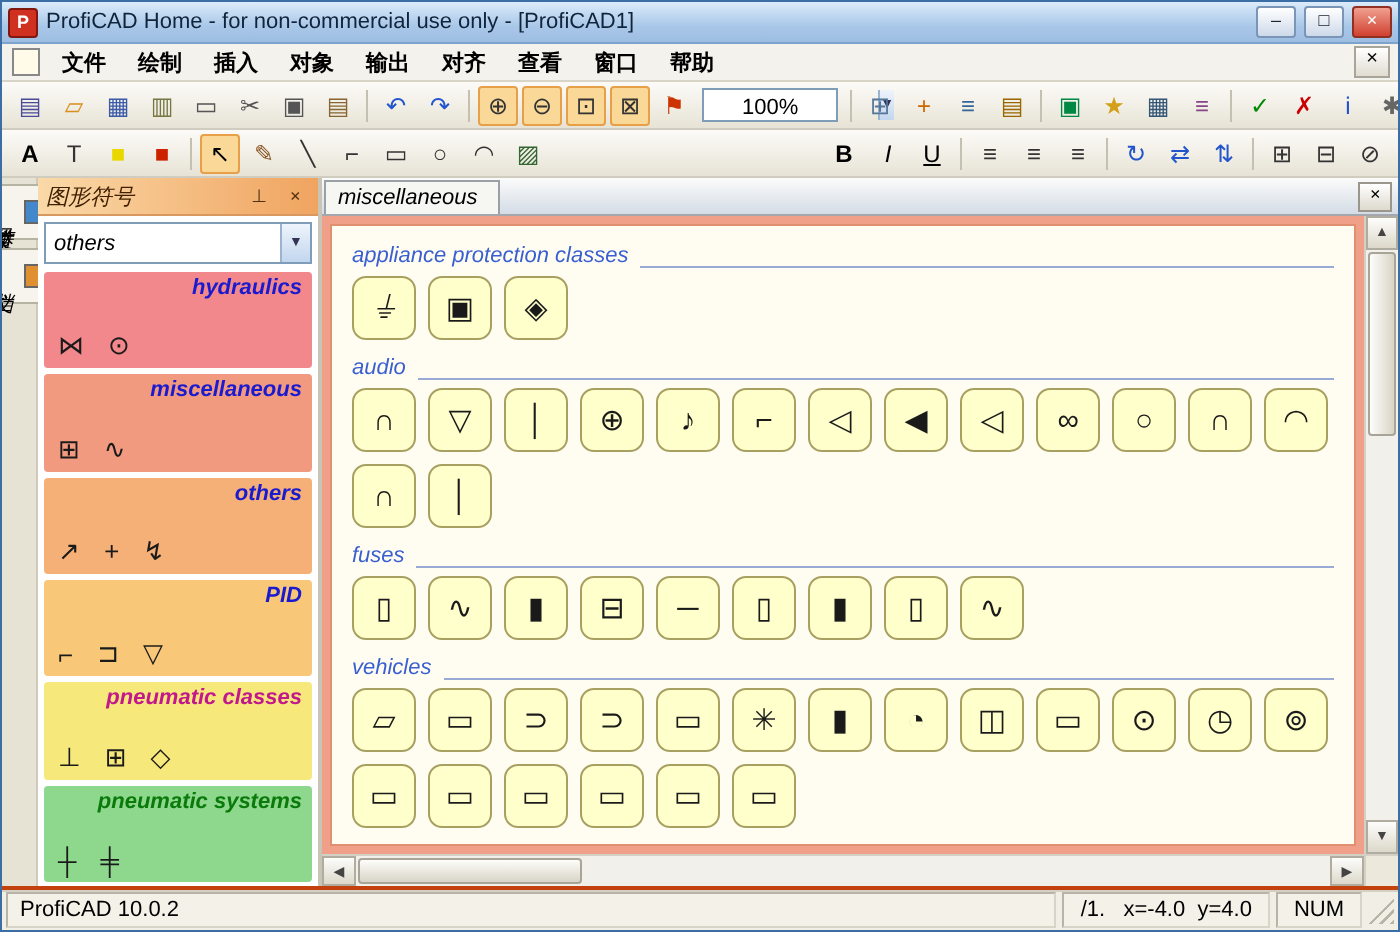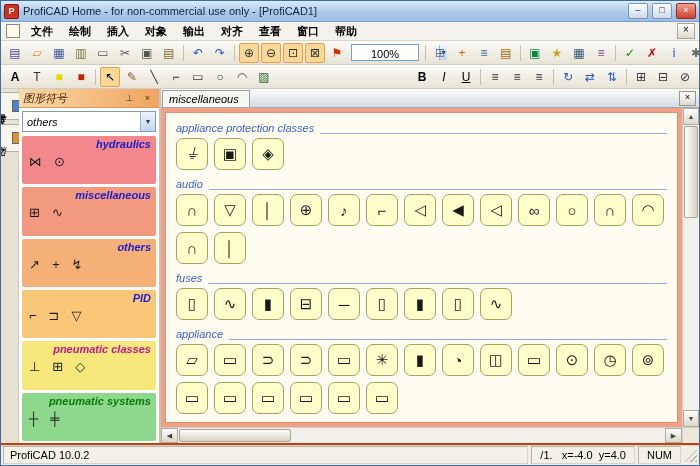--- a/index.html
+++ b/index.html
@@ -37,21 +37,21 @@
   .vtab .vtab-icon{width:10px;height:10px;border:1px solid #666;margin:2px 2px;}
 
   
   .sidebar{width:140px;flex:0 0 140px;display:flex;flex-direction:column;background:#fff;border-right:2px solid #c8c4b6;}
   .sidebar-header{height:18px;flex:0 0 18px;background:linear-gradient(90deg,#fad9a8,#f0a460);display:flex;align-items:center;padding:0 4px;gap:3px;border-bottom:1px solid #d89860;}
   .sidebar-title{flex:1;font-size:11px;color:#402000;}
   .hdr-btn{width:13px;height:13px;font-size:9px;line-height:12px;text-align:center;border:1px solid transparent;color:#503010;}
   .dropdown{margin:3px 3px 2px;height:19px;flex:0 0 19px;border:1px solid #7f9db9;background:#fff;display:flex;align-items:center;padding-left:4px;}
   .dropdown .val{flex:1;}
   .cat-list{flex:1;overflow:hidden;padding:2px 3px;display:flex;flex-direction:column;gap:3px;}
-  .cat{border-radius:2px;padding:2px 5px 1px;flex:1;min-height:0;display:flex;flex-direction:column;}
+  .cat{border-radius:2px;padding:2px 5px 1px;flex:1;min-height:0;display:flex;flex-direction:column;justify-content:space-between;}
   .cat-title{text-align:right;font-weight:bold;font-size:11px;}
   .cat-syms{display:flex;gap:12px;padding:4px 2px 2px;font-size:13px;color:#1a1a1a;align-items:center;}
 
   
   .main{flex:1;display:flex;flex-direction:column;min-width:0;background:#f0ede2;}
   .doc-tabbar{height:18px;flex:0 0 18px;background:linear-gradient(#fbfbfa,#d4dce6);display:flex;align-items:center;border-bottom:1px solid #a4a8ac;padding:0 1px;}
   .doc-tab{padding:2px 10px 2px 6px;background:#f6f6f2;border:1px solid #9aa0a6;border-bottom:none;font-size:11px;}
   .doc-close{margin-left:auto;width:15px;height:13px;border:1px solid #9a968c;background:linear-gradient(#fff,#ddd9cd);font-size:9px;line-height:11px;text-align:center;margin-right:2px;}
   .doc-body{flex:1;display:flex;min-height:0;}
   .canvas-wrap{flex:1;min-width:0;background:var(--frame,#f0a088);padding:4px;display:flex;}
@@ -362,21 +362,21 @@
                   <span>▮</span>
                 </div>
                 <div class="sym-btn" title="fuse-4">
                   <span>▯</span>
                 </div>
                 <div class="sym-btn" title="fuse-breaker">
                   <span>∿</span>
                 </div>
               </div>
               <div class="section-title">
-                <span>appliance</span>
+                <span>vehicles</span>
                 <span class="rule"></span>
               </div>
               <div class="sym-row">
                 <div class="sym-btn" title="ramp">
                   <span>▱</span>
                 </div>
                 <div class="sym-btn" title="trailer">
                   <span>▭</span>
                 </div>
                 <div class="sym-btn" title="coupling">

